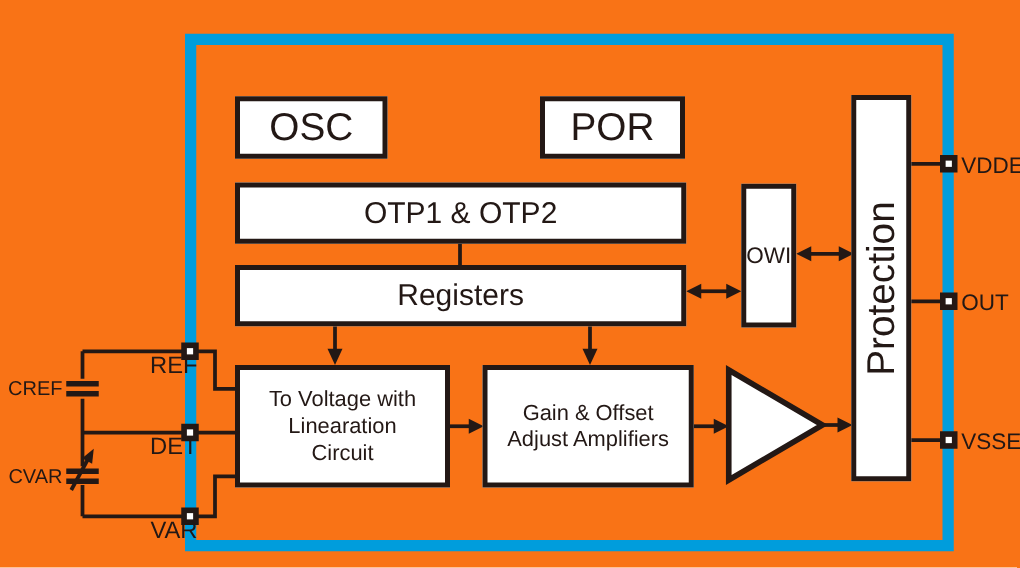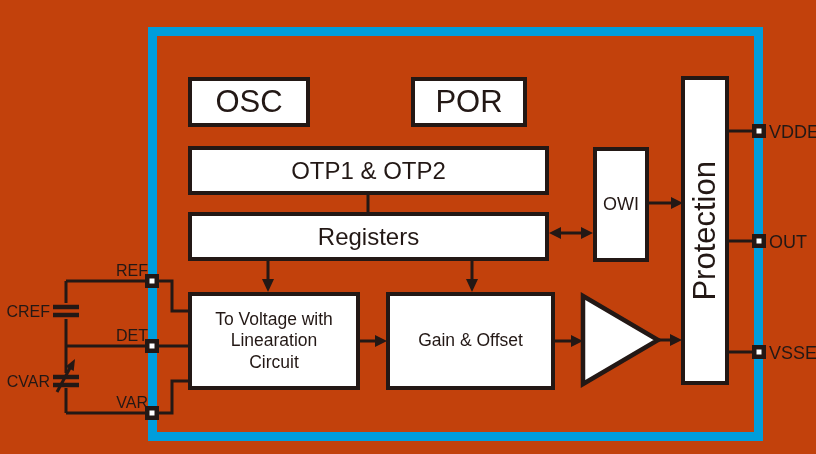--- a/index.html
+++ b/index.html
@@ -1,47 +1,47 @@
 <!DOCTYPE html>
 <html><head>
 <meta charset="utf-8">
 <style>
   html,body{margin:0;padding:0;background:#ffffff;}
   .canvas{
-    position:relative;width:816px;height:454px;background:#c2410c;
+    position:relative;width:816px;height:454px;background:#f97316;
     font-family:"Liberation Sans","DejaVu Sans",sans-serif;color:#231815;
     overflow:hidden;
   }
   .frame{
     position:absolute;left:148px;top:27px;width:615px;height:414px;
     border:9px solid #009ddc;box-sizing:border-box;z-index:1;background:transparent;
   }
   .wires{position:absolute;left:0;top:0;z-index:2;}
   .block{
     position:absolute;box-sizing:border-box;border:4px solid #231815;background:#ffffff;
     display:flex;align-items:center;justify-content:center;text-align:center;
     z-index:3;line-height:1.15;
   }
   .b-osc{left:188px;top:77px;width:122px;height:50px;font-size:31px;}
-  .b-por{left:411px;top:77px;width:116px;height:50px;font-size:31px;}
+  .b-por{left:432px;top:77px;width:116px;height:50px;font-size:31px;}
   .b-otp{left:188px;top:146px;width:361px;height:49px;font-size:24px;}
   .b-reg{left:188px;top:212px;width:361px;height:49px;font-size:24px;}
   .b-c2v{left:188px;top:292px;width:172px;height:98px;font-size:17.5px;line-height:21.5px;}
   .b-gain{left:386px;top:292px;width:169px;height:98px;font-size:17.5px;line-height:21.5px;}
-  .b-owi{left:593px;top:147px;width:56px;height:115px;font-size:18px;}
+  .b-owi{left:593px;top:147px;width:44px;height:115px;font-size:18px;}
   .b-prot{left:681px;top:76px;width:48px;height:309px;font-size:31px;}
   .b-prot .vtext{transform:rotate(-90deg);white-space:nowrap;}
   .multiline span{display:block;}
   .buf-label{
     position:absolute;left:585px;top:325px;width:56px;z-index:3;
     font-size:13.5px;line-height:15.5px;text-align:center;
   }
   .lbl{position:absolute;z-index:3;white-space:nowrap;}
   .lbl-r{text-align:right;}
-  .pin-lbl-left{font-size:16px;width:42px;left:106px;}
+  .pin-lbl-left{font-size:19px;width:42px;left:116px;margin-top:20px;}
   .lbl-ref{top:262px;}
   .lbl-det{top:327px;}
   .lbl-var{top:394px;}
   .cap-lbl{font-size:16px;width:46px;left:4px;}
   .lbl-cref{top:303px;}
   .lbl-cvar{top:373px;}
   .pin-lbl-right{font-size:18px;left:769px;}
   .lbl-vdde{top:122px;}
   .lbl-out{top:232px;}
   .lbl-vsse{top:343px;}
@@ -139,20 +139,21 @@
   <div class="block b-c2v multiline">
     <div>
       <span>To Voltage with</span>
       <span>Linearation</span>
       <span>Circuit</span>
     </div>
   </div>
   <div class="block b-gain multiline">
     <div>
       <span>Gain &amp; Offset</span>
+      <span>Adjust Amplifiers</span>
     </div>
   </div>
   <div class="block b-owi">
     <span>OWI</span>
   </div>
   <div class="block b-prot">
     <span class="vtext">Protection</span>
   </div>
 
 

